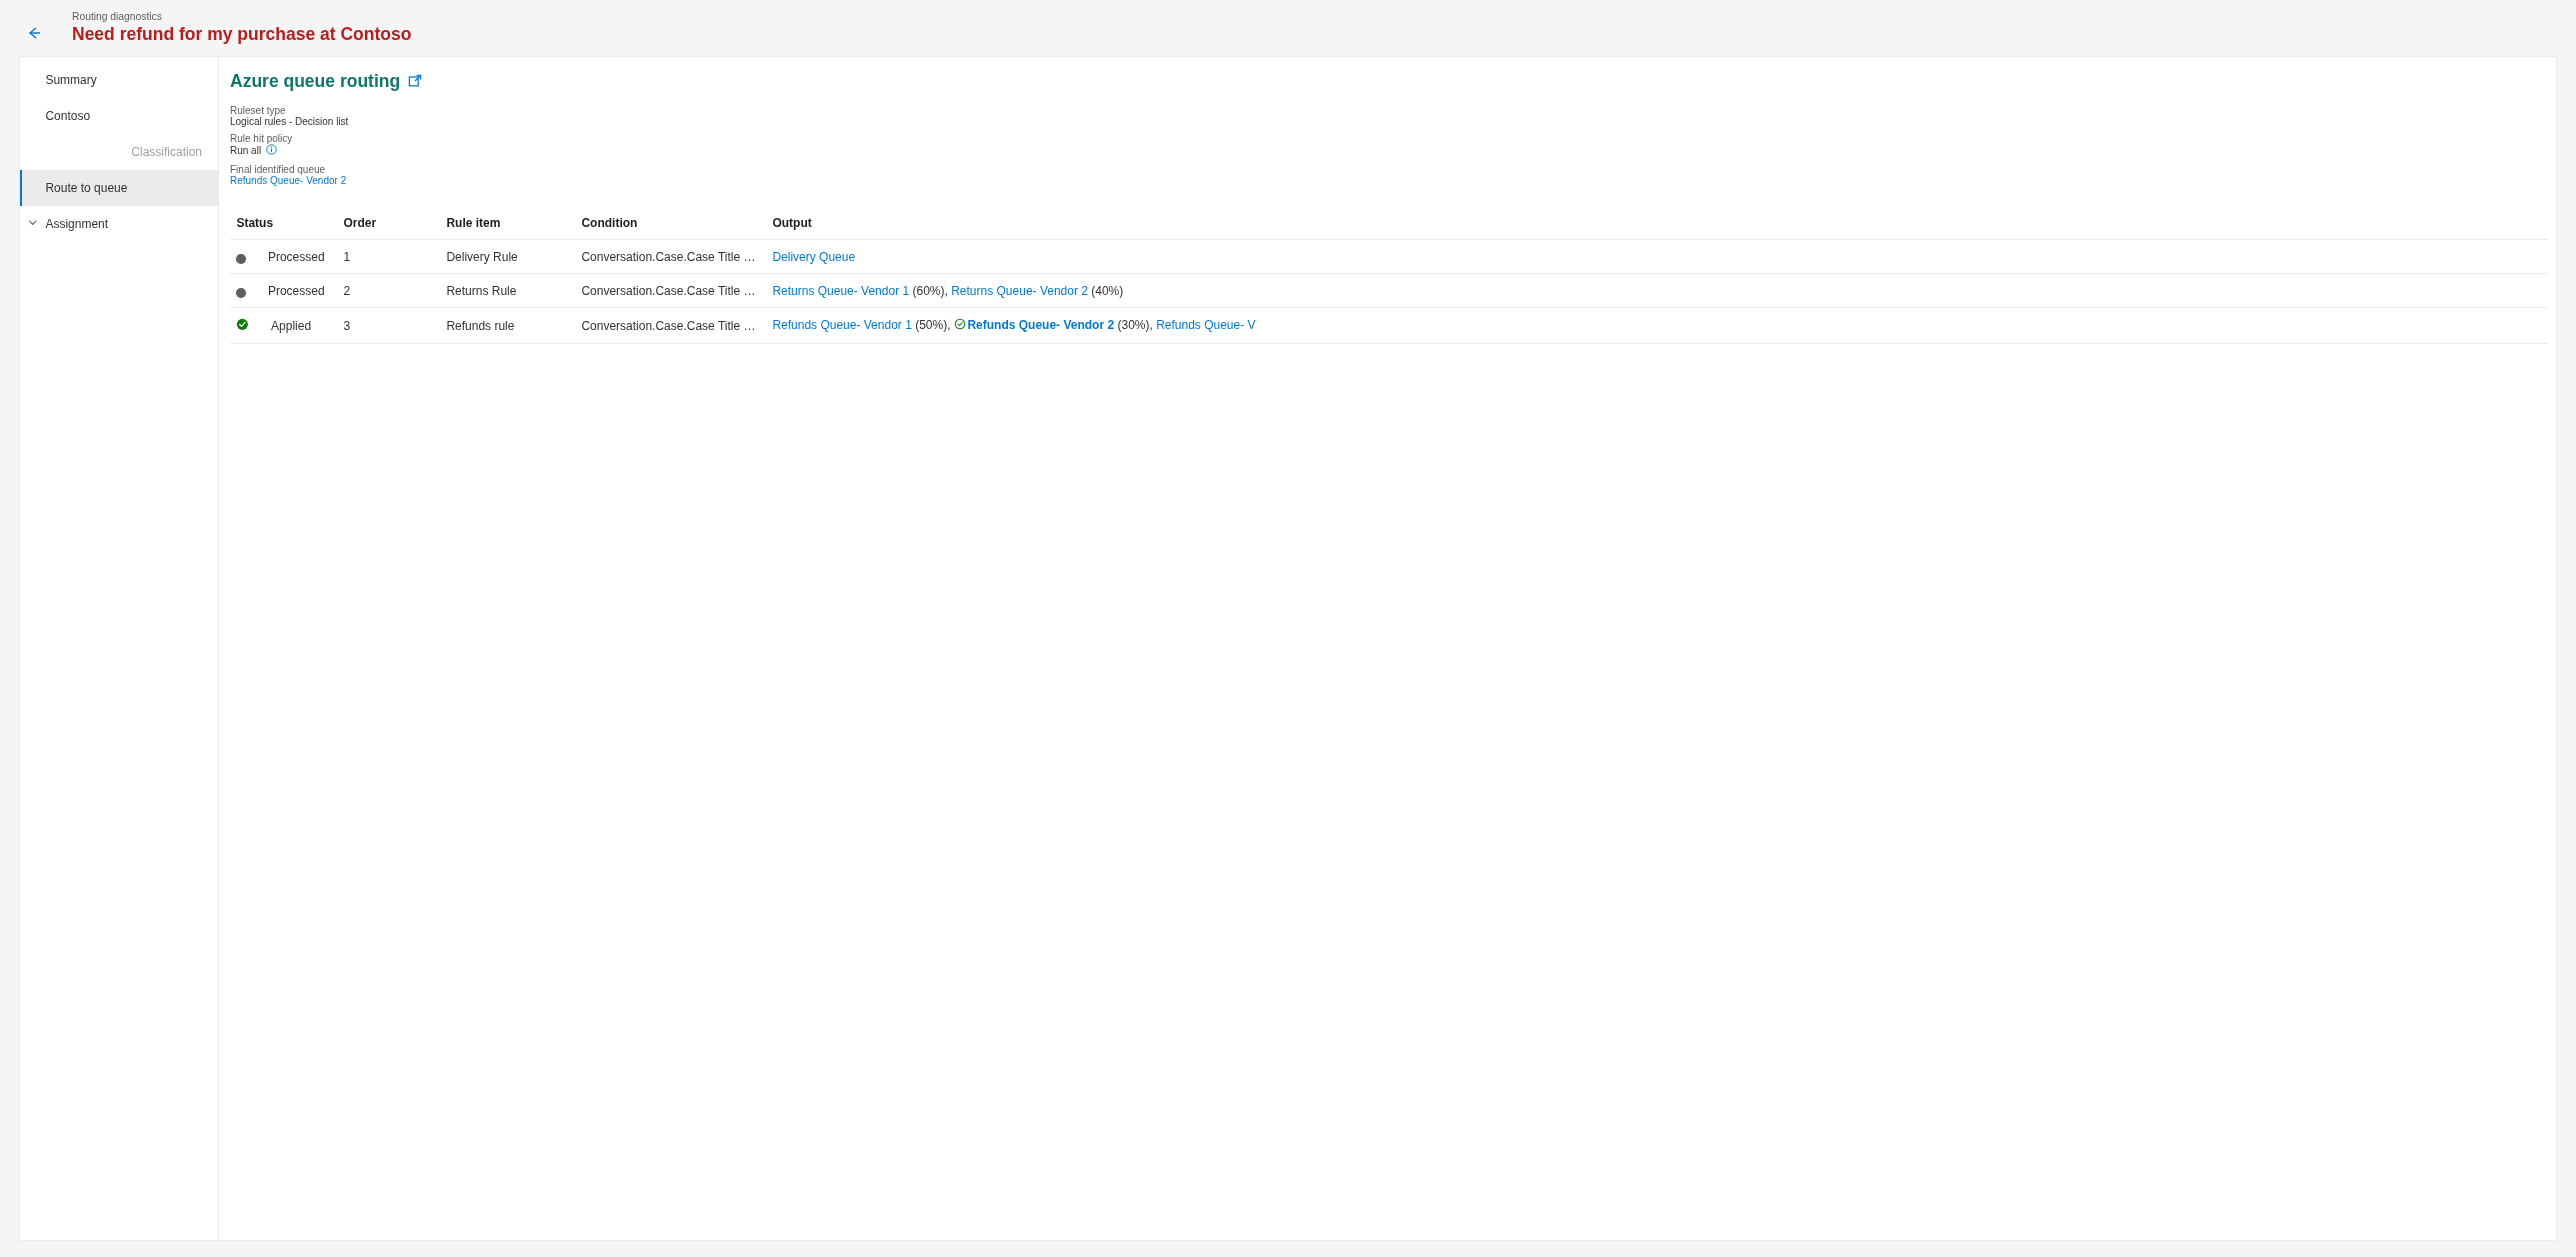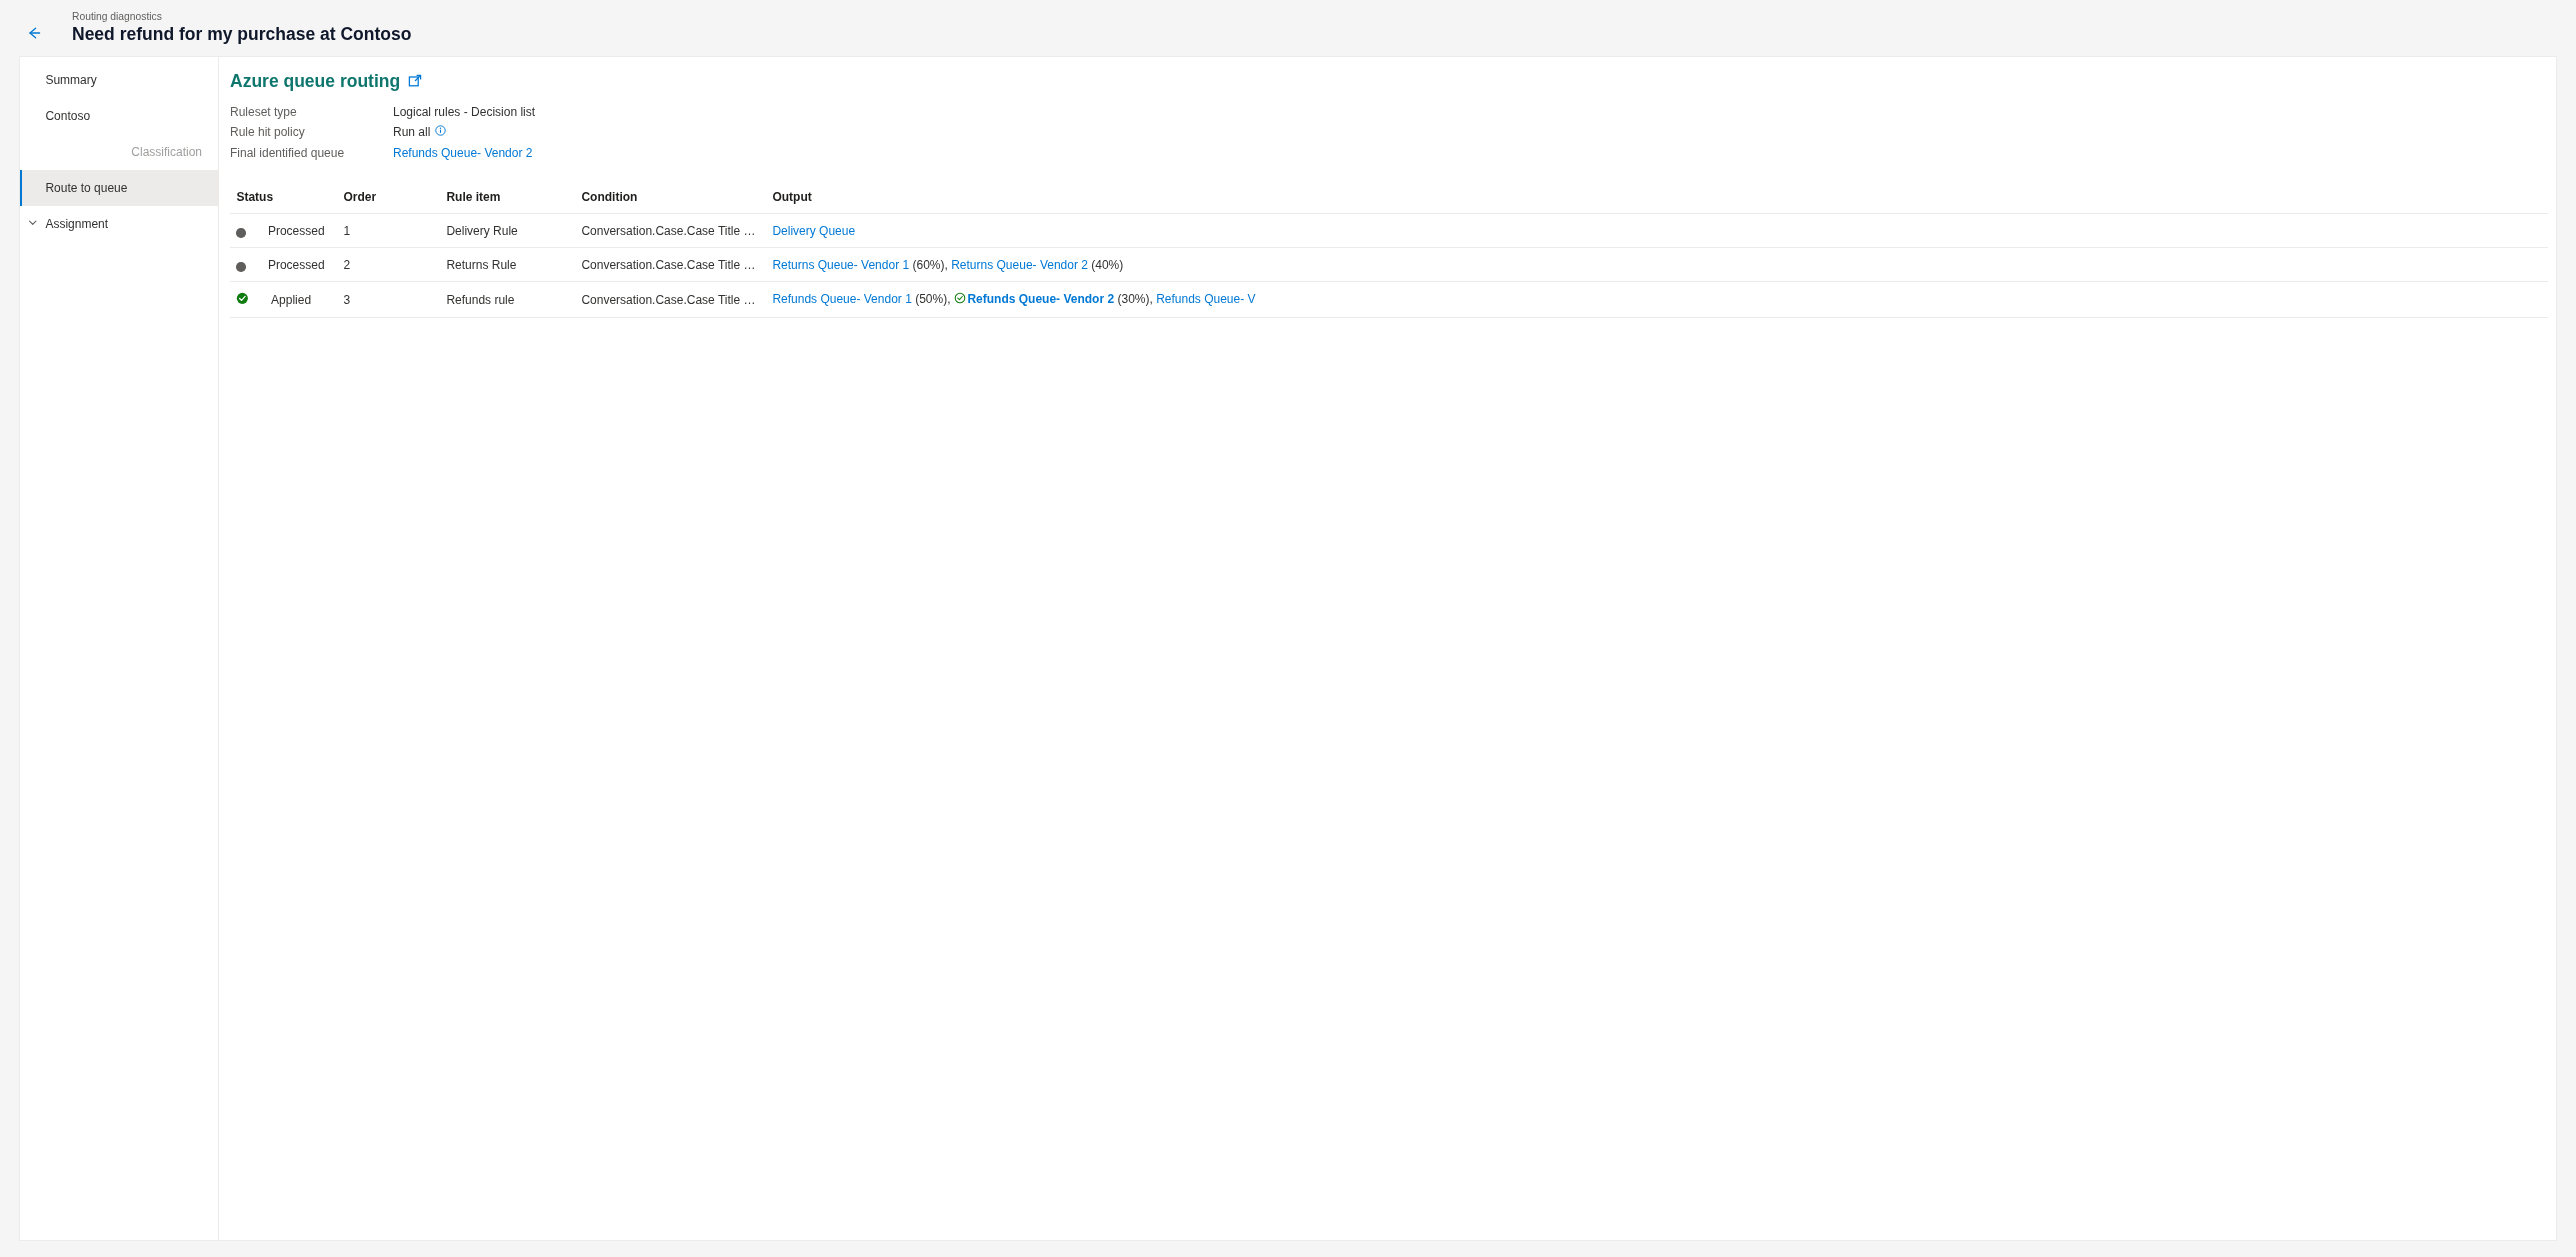--- a/index.html
+++ b/index.html
@@ -30,21 +30,21 @@
   }
   .header-text { display: flex; flex-direction: column; }
   .header-crumb {
     font-size: 10.3px;
     color: #605e5c;
     margin-bottom: 1.6px;
   }
   .header-title {
     font-size: 17.5px;
     font-weight: 600;
-    color: #0f172a;
+    color: #b91c1c;
   }
   
   .body-wrap {
     margin: 0 19px 19px 19px;
     background: #fff;
     display: flex;
     min-height: calc(100vh - 72px);
     border: 0.8px solid #edebe9;
   }
   
@@ -90,21 +90,21 @@
     display: flex; align-items: center; gap: 6.4px;
     margin-bottom: 12.7px;
   }
   .main-title {
     font-size: 17.5px;
     font-weight: 700;
     color: #0f766e;
   }
   .popout-icon { color: #0078d4; cursor: pointer; }
   
-  .meta-row { display: flex; margin-bottom: 6.4px; font-size: 12px; }
+  .meta-row { display: flex; margin-bottom: 6.4px; font-size: 10px; flex-direction: column; }
   .meta-label { width: 163px; color: #605e5c; }
   .meta-value { color: #323130; display: flex; align-items: center; gap: 4.8px;}
   .meta-value .link { color: #0078d4; }
   .info-icon { color: #0078d4; }
   
   .table-wrap { margin-top: 22px; overflow-x: hidden; }
   table { width: 100%; border-collapse: collapse; table-layout: fixed; }
   th {
     text-align: left;
     font-weight: 600;

